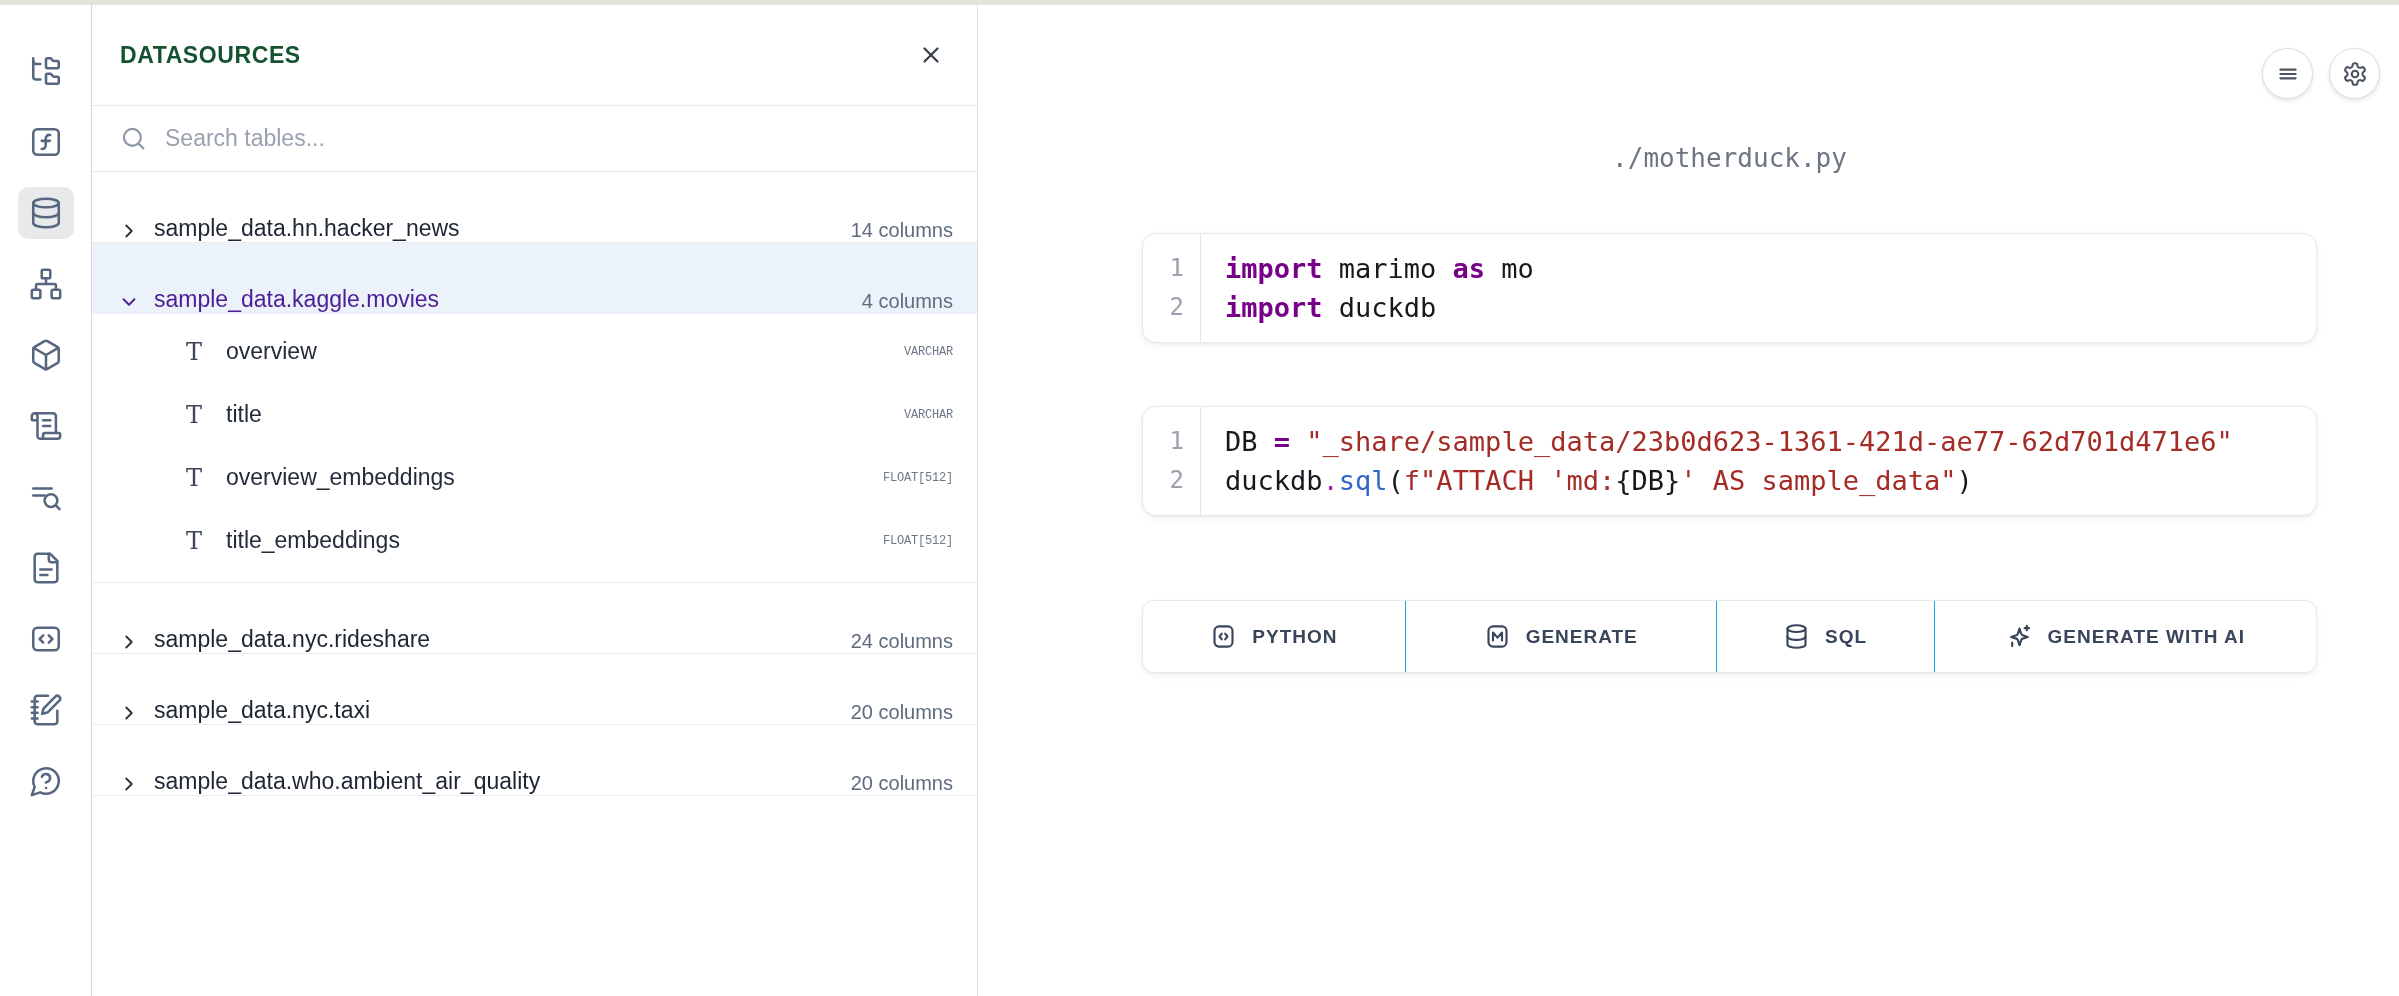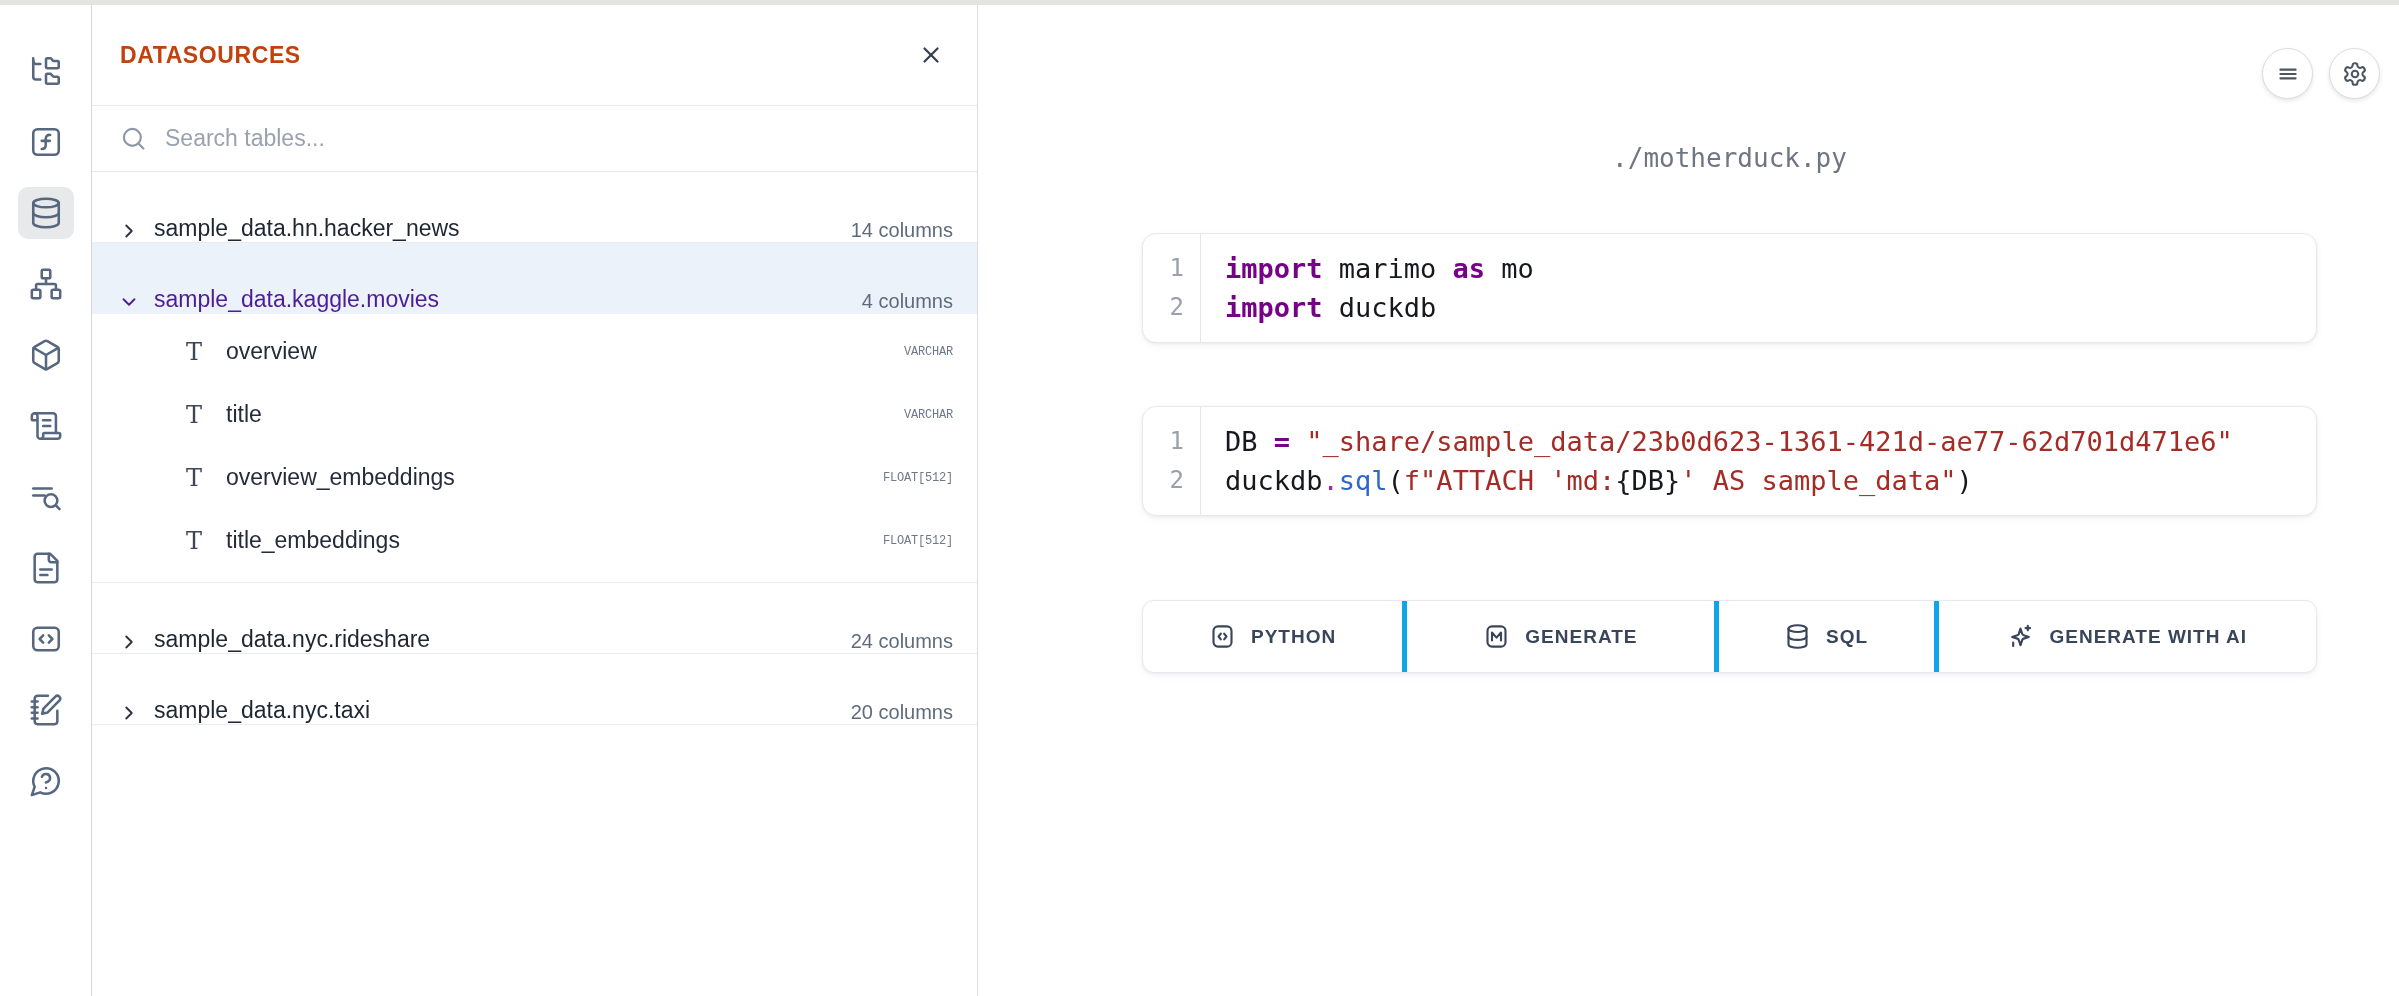--- a/index.html
+++ b/index.html
@@ -16,21 +16,21 @@
   .rail-btn { width:56px; height:52px; display:flex; align-items:center; justify-content:center;
               border-radius:10px; margin-bottom:19px; color:#56677f; cursor:pointer; }
   .rail-btn.active { background:#e7e9eb; }
   .rail-btn svg { width:34px; height:34px; }
 
   
   .panel { width:886px; min-width:886px; border-right:1px solid #dadce1;
            display:flex; flex-direction:column; }
   .panel-header { height:101px; border-bottom:1px solid #e7eaef; display:flex;
                   align-items:center; justify-content:space-between; padding:0 24px 0 28px; }
-  .panel-title { font-size:23px; font-weight:bold; letter-spacing:0.6px; color:#c2410c; }
+  .panel-title { font-size:23px; font-weight:bold; letter-spacing:0.6px; color:#14532d; }
   .close-btn { width:44px; height:44px; display:flex; align-items:center; justify-content:center;
                color:#39404e; cursor:pointer; }
   .close-btn svg { width:26px; height:26px; }
 
   .search-row { height:66px; border-bottom:1px solid #e3e7ee; display:flex;
                 align-items:center; padding:0 28px; gap:18px; }
   .search-row svg { width:27px; height:27px; color:#8d96a5; flex:none; }
   .search-input { flex:1; border:none; outline:none; font-size:23px; color:#333b48;
                   font-family:"Liberation Sans", sans-serif; background:transparent; }
   .search-input::placeholder { color:#9aa2b0; }
@@ -78,21 +78,21 @@
   .tok-kw { color:#770088; font-weight:bold; }
   .tok-str { color:#a42b26; }
   .tok-fn { color:#2e66c9; }
   .tok-dot { color:#a626a4; }
   .tok-pl { color:#16181d; }
 
   .add-bar { margin-top:84px; height:73px; background:#fff; border:1px solid #e7e9ec;
              border-radius:12px; box-shadow:0 1px 3px rgba(16,24,40,0.05), 0 3px 8px rgba(16,24,40,0.04);
              display:flex; overflow:hidden; }
   .add-btn { display:flex; align-items:center; justify-content:center; gap:15px;
-             border-right:5px solid #0ea5e9; color:#39455a; cursor:pointer; }
+             border-right:1px solid #0ea5e9; color:#39455a; cursor:pointer; }
   .add-btn:last-child { border-right:none; }
   .add-btn svg { width:27px; height:27px; flex:none; }
   .add-label { font-size:19px; font-weight:bold; letter-spacing:1px; white-space:nowrap; }
   .seg-1 { flex:263; } .seg-2 { flex:311; } .seg-3 { flex:218; } .seg-4 { flex:383; }
 </style>
 </head>
 <body>
 
 <div class="top-strip"></div>
 
@@ -254,20 +254,29 @@
           <span class="tname">sample_data.nyc.rideshare</span>
           <span class="tcount">24 columns</span>
         </div>
         <div class="table-row">
           <span class="chev">
             <svg viewBox="0 0 24 24" fill="none" stroke="currentColor" stroke-width="2" stroke-linecap="round" stroke-linejoin="round">
               <polyline points="9 6 15 12 9 18"></polyline>
             </svg>
           </span>
           <span class="tname">sample_data.nyc.taxi</span>
+          <span class="tcount">20 columns</span>
+        </div>
+        <div class="table-row">
+          <span class="chev">
+            <svg viewBox="0 0 24 24" fill="none" stroke="currentColor" stroke-width="2" stroke-linecap="round" stroke-linejoin="round">
+              <polyline points="9 6 15 12 9 18"></polyline>
+            </svg>
+          </span>
+          <span class="tname">sample_data.who.ambient_air_quality</span>
           <span class="tcount">20 columns</span>
         </div>
       </div>
   </div>
 
   <div class="main">
     <div class="top-actions">
       <div class="circle-btn">
         <svg viewBox="0 0 24 24" fill="none" stroke="currentColor" stroke-width="2" stroke-linecap="round">
             <path d="M5 8h14"></path>

